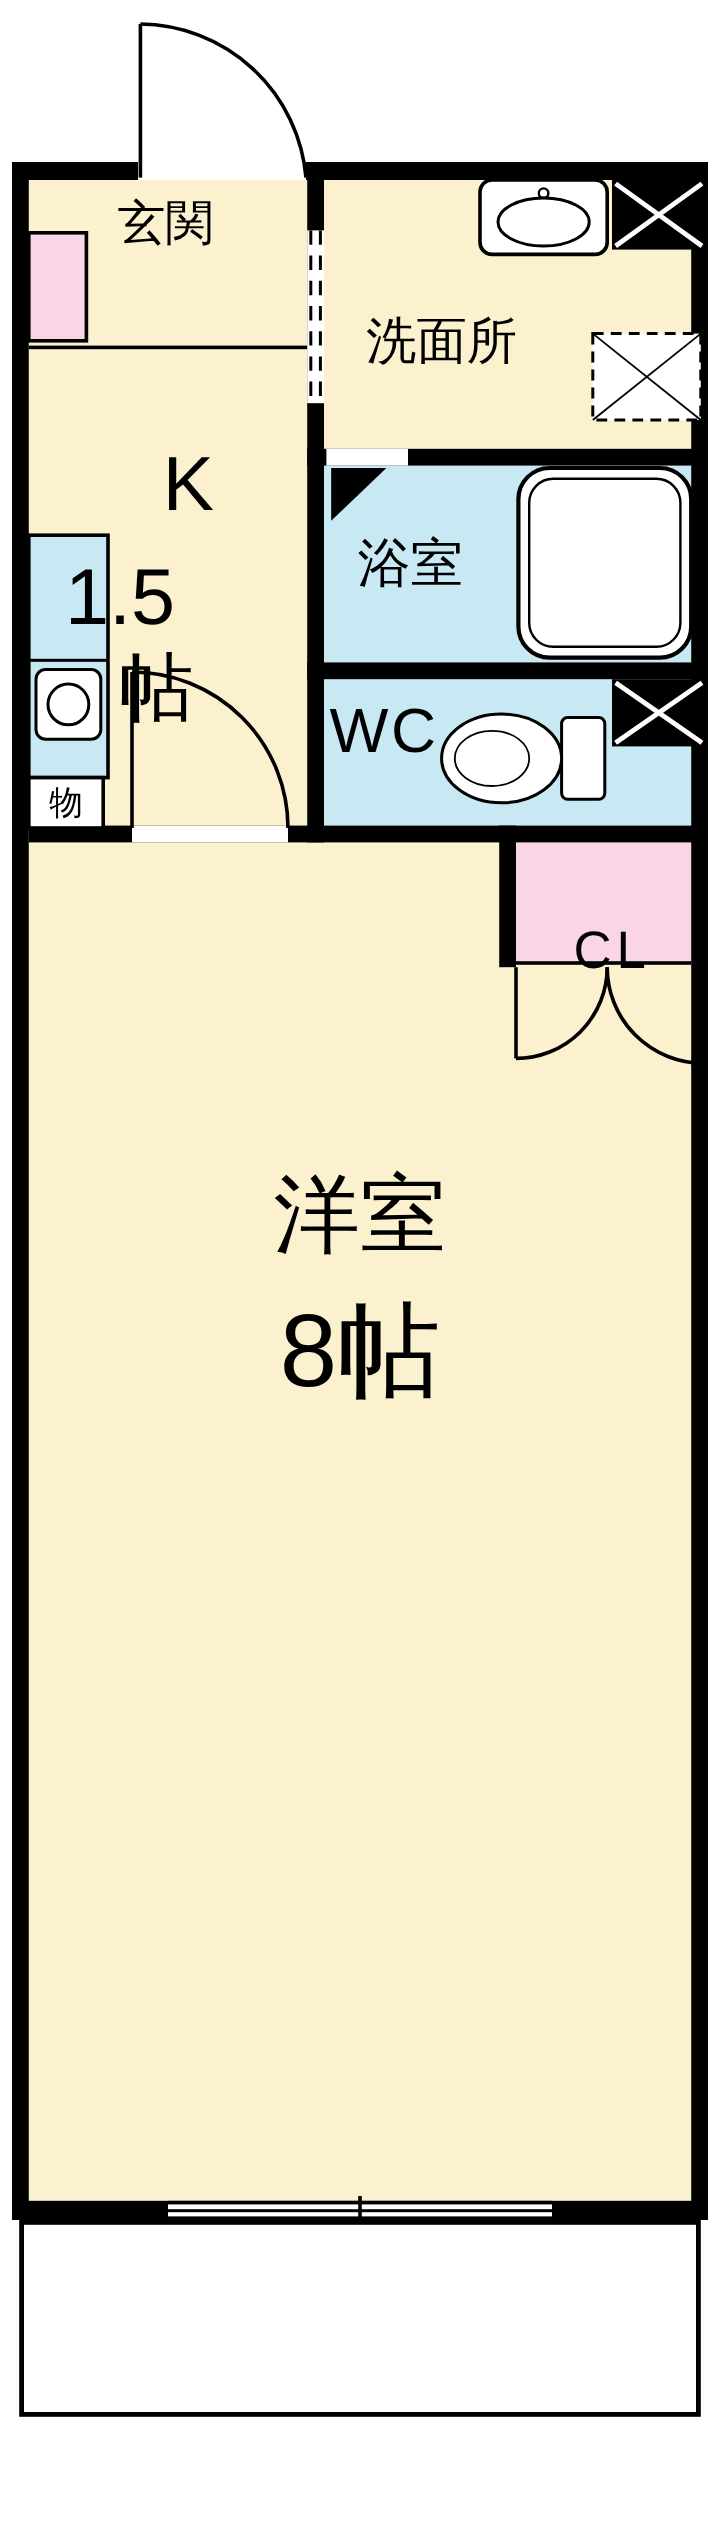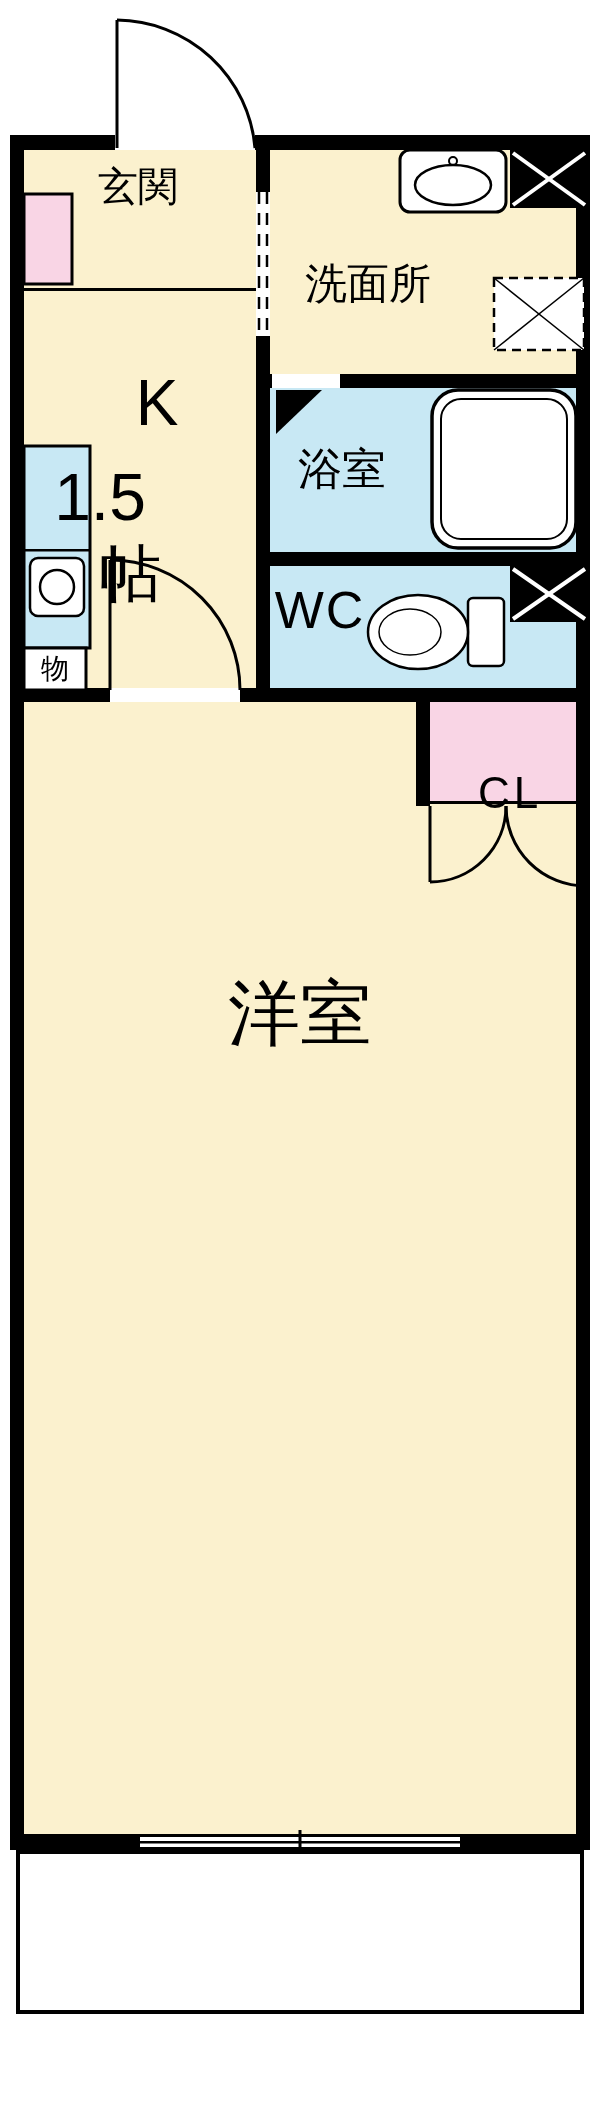--- a/index.html
+++ b/index.html
@@ -145,14 +145,15 @@
   <div class="label" style="left:138px;top:186px;font-size:40px;">玄関</div>
   <div class="label" style="left:368px;top:250px;font-size:42px;margin-top:34px;">洗面所</div>
   <div class="label" style="left:342px;top:470px;font-size:44px;font-family:Liberation Serif, serif;">浴室</div>
   <div class="label" style="left:320px;top:610px;font-size:52px;letter-spacing:2px;">WC</div>
   <div class="label" style="left:55px;top:669px;font-size:28px;">物</div>
   <div class="label" style="left:157px;top:403px;font-size:64px;">K</div>
   <div class="label" style="left:100px;top:497px;font-size:66px;">1.5</div>
   <div class="label" style="left:130px;top:574px;font-size:62px;">帖</div>
   <div class="label" style="left:510px;top:754px;font-size:44px;letter-spacing:4px;margin-top:39px;">CL</div>
   <div class="label" style="left:300px;top:1000px;font-size:72px;margin-top:13px;">洋室</div>
+  <div class="label" style="left:300px;top:1126px;font-size:86px;">8帖</div>
 
 </div>
 
 </body></html>

